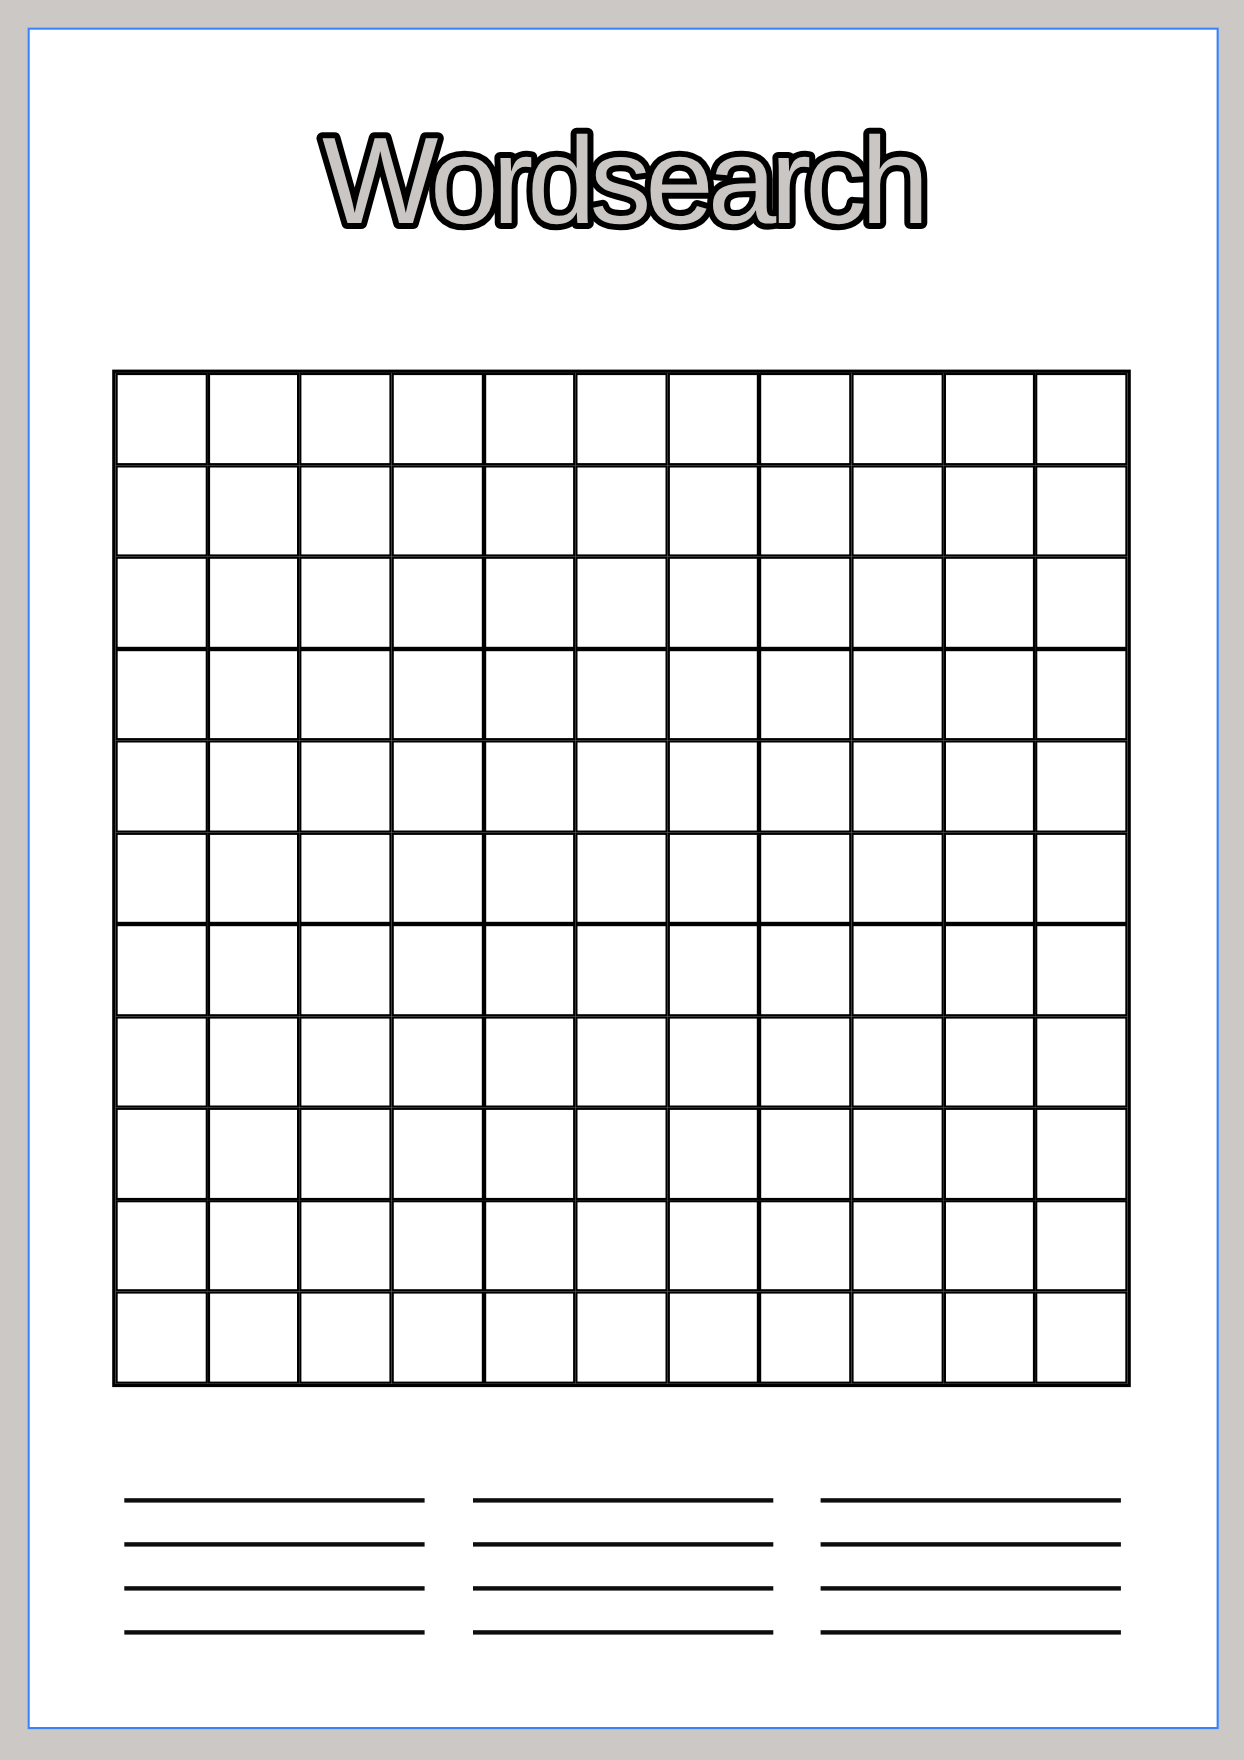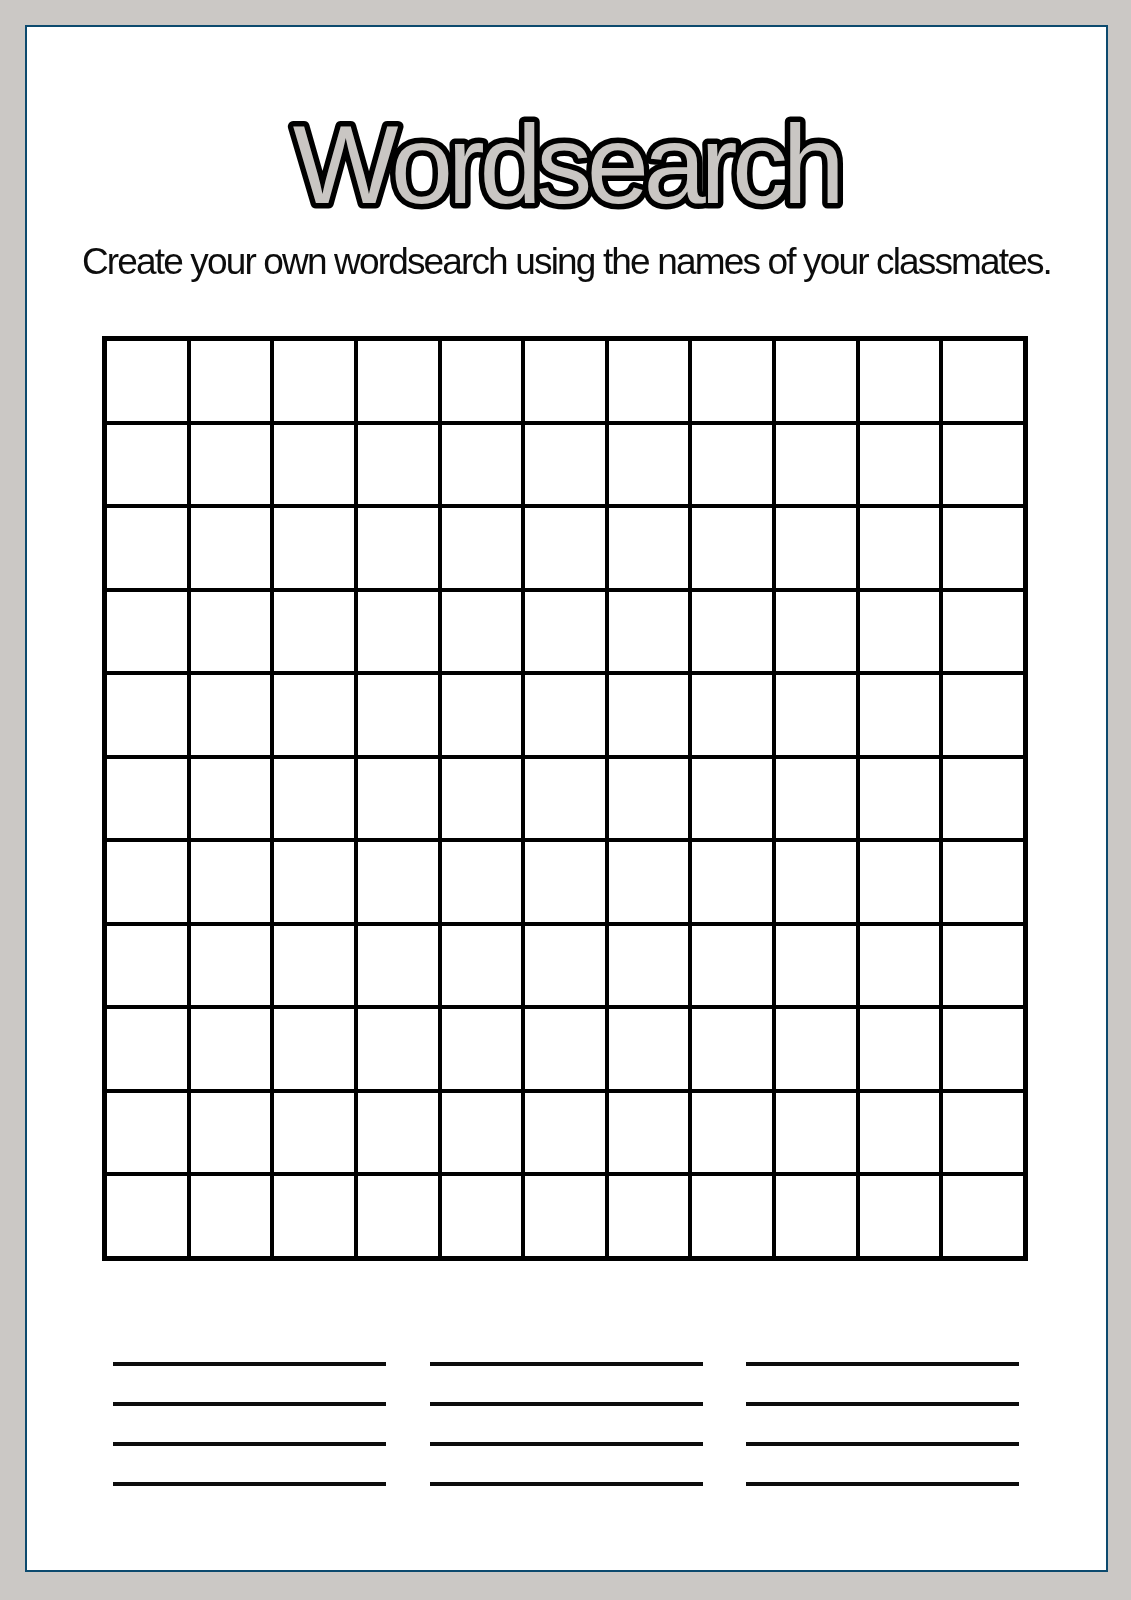--- a/index.html
+++ b/index.html
@@ -18,21 +18,21 @@
     position: absolute;
     inset: 0;
     padding: 25px 23px 28px 25px;
     box-sizing: border-box;
   }
   .page {
     position: relative;
     width: 100%;
     height: 100%;
     background: #ffffff;
-    border: 2px solid #0c4a6e;
+    border: 2px solid #3b82f6;
     box-sizing: border-box;
   }
   
   .title-svg {
     position: absolute;
     top: 56px;
     left: 0;
     width: 100%;
     height: 160px;
     display: block;
@@ -96,21 +96,20 @@
 </head>
 <body>
 
 <div class="sheet">
   <div class="page">
 
     <svg class="title-svg" xmlns="http://www.w3.org/2000/svg" viewBox="0 0 1077 160" preserveAspectRatio="xMidYMid meet">
       <text x="538" y="120" text-anchor="middle" stroke="#000000" stroke-width="11" fill="#c9c6c3">Wordsearch</text>
     </svg>
 
-    <div class="instruction">Create your own wordsearch using the names of your classmates.</div>
 
     <div class="grid" style="grid-template-columns: repeat(11, 1fr); grid-template-rows: repeat(11, 1fr);">
         <div class="cell"></div>
         <div class="cell"></div>
         <div class="cell"></div>
         <div class="cell"></div>
         <div class="cell"></div>
         <div class="cell"></div>
         <div class="cell"></div>
         <div class="cell"></div>

